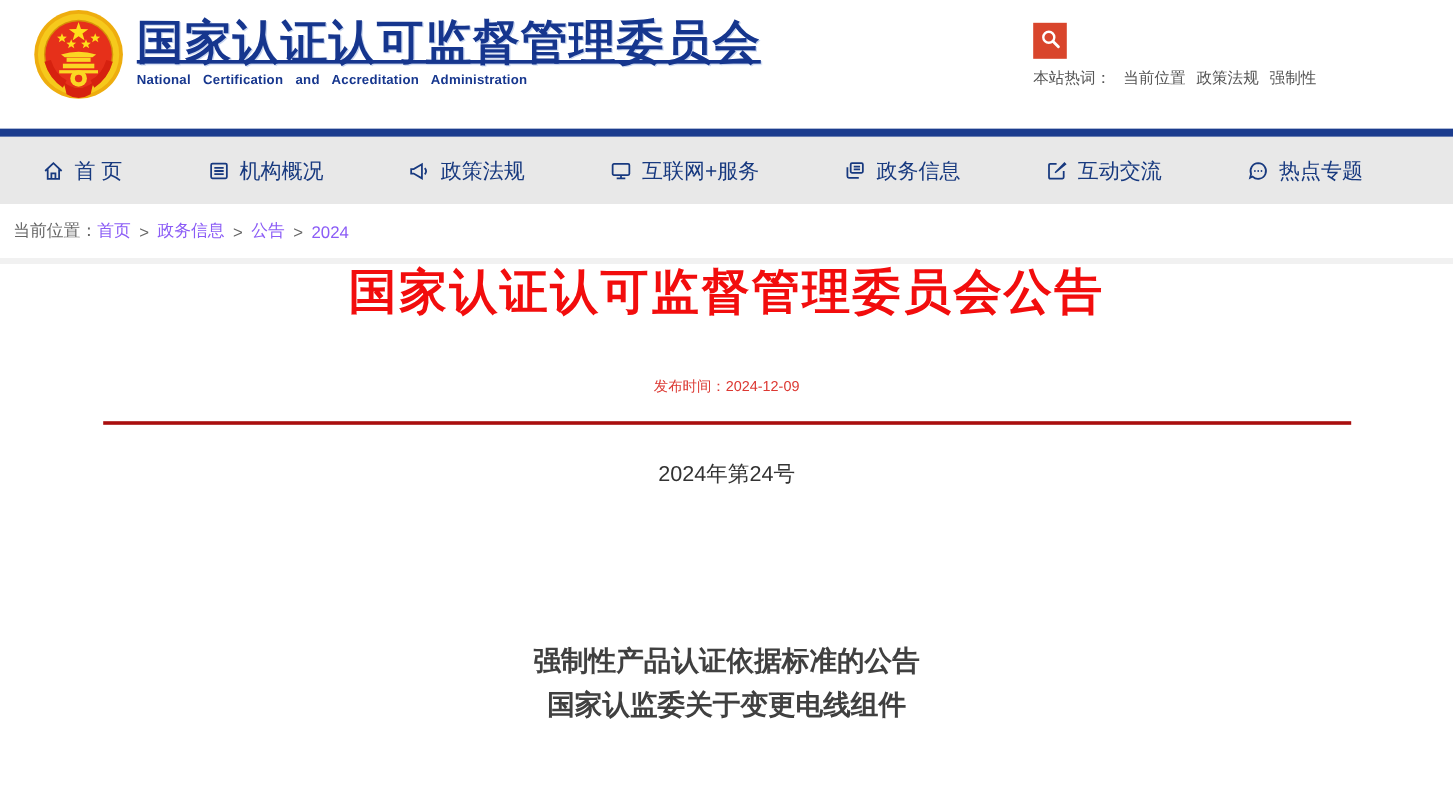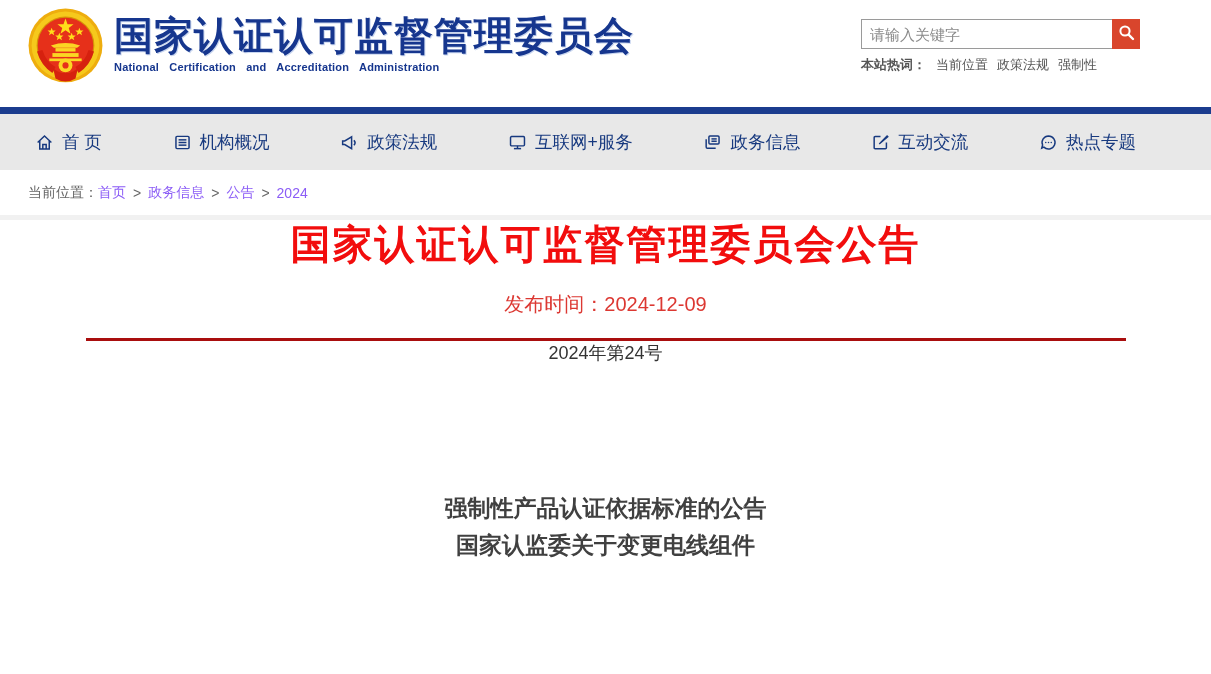--- a/index.html
+++ b/index.html
@@ -5,57 +5,57 @@
   * { margin:0; padding:0; box-sizing:border-box; }
   html,body { width:1211px; height:674px; background:#ffffff; overflow:hidden;
     font-family:"Liberation Sans","DejaVu Sans",sans-serif; }
 
   
   .header { position:relative; height:107px; background:#ffffff; }
   .brand { position:absolute; left:27px; top:6px; display:flex; align-items:flex-start; }
   .emblem { width:77px; height:88px; }
   .brand-text { margin-left:10px; padding-top:8px; }
   .brand-zh { font-size:39px; font-weight:bold; color:#16368e; letter-spacing:1px;
-    text-shadow:1px 1px 0 #c9d6ef; line-height:44px; }
+    text-shadow:1px 1px 0 #c9d6ef; line-height:44px;text-decoration:underline; }
   .brand-en { font-size:11px; font-weight:bold; color:#16368e; letter-spacing:0.2px;
     word-spacing:7px; margin-top:3px; }
 
   .search-area { position:absolute; right:71px; top:19px; width:279px; }
   .search-row { display:flex; }
   .search-input { width:251px; height:30px; border:1px solid #9a9a9a; border-right:none;
     padding:0 8px; font-size:15px; color:#333; outline:none; }
   .search-input::placeholder { color:#8a8a8a; }
   .search-btn { width:28px; height:30px; background:#d9452c; border:none; cursor:pointer;
     display:flex; align-items:center; justify-content:center; }
   .hotwords { margin-top:7px; font-size:13px; color:#555; display:flex; }
-  .hotwords .hw-label { margin-right:10px;font-weight:bold; }
+  .hotwords .hw-label { margin-right:10px; }
   .hotwords a { color:#555; text-decoration:none; margin-right:9px; }
 
   
   .blue-strip { height:7px; background:#1b3c8e; }
   .nav { height:56px; background:#e8e8e8; display:flex; align-items:center;
     justify-content:space-between; padding:0 75px 0 35px; }
   .nav-item { display:flex; align-items:center; gap:8px; text-decoration:none;
     color:#17397f; font-size:17.5px; cursor:pointer; white-space:nowrap; }
   .nav-item svg { display:block; }
 
   
-  .breadcrumb { height:45px; display:flex; align-items:center; padding-left:28px;
+  .breadcrumb { height:45px; display:flex; align-items:center; padding-left:11px;
     font-size:14px; color:#666; background:#fff; }
   .breadcrumb a { color:#8b5cf6; text-decoration:none; }
   .breadcrumb .sep { margin:0 7px; color:#666; }
   .gray-divider { height:5px; background:#f1f1f1; }
 
   
   .article { text-align:center; }
   .article-title { font-size:40px; font-weight:bold; color:#f20d0d;
     letter-spacing:2px; line-height:49px; }
-  .pub-date { margin-top:22px; font-size:20px; color:#dc3832; }
+  .pub-date { margin-top:45px; font-size:12px; color:#dc3832; }
   .red-rule { margin:20px auto 0 auto; width:1040px; height:3px; background:#a90e0e; }
-  .doc-number { font-size:18px; color:#333; }
+  .doc-number { margin-top:29px; font-size:18px; color:#333; }
   .article-subtitle { margin-top:125px; font-size:23px; font-weight:bold; color:#404040;
     line-height:37px; }
 </style>
 </head>
 <body>
 
 <div class="header">
   <a class="brand">
     <span>
       <svg class="emblem" viewBox="0 0 100 112" xmlns="http://www.w3.org/2000/svg">
@@ -80,21 +80,20 @@
       </svg>
     </span>
     <span class="brand-text">
       <div class="brand-zh">国家认证认可监督管理委员会</div>
       <div class="brand-en">National Certification and Accreditation Administration</div>
     </span>
   </a>
 
   <div class="search-area">
     <div class="search-row">
-      <input class="search-input" type="text" placeholder="请输入关键字" style="">
       <button class="search-btn">
         <span>
           <svg width="17" height="17" viewBox="0 0 17 17">
             <circle cx="7" cy="7" r="4.6" fill="none" stroke="#ffffff" stroke-width="2"></circle>
             <line x1="10.6" y1="10.6" x2="15" y2="15" stroke="#ffffff" stroke-width="2.4" stroke-linecap="round"></line>
           </svg>
         </span>
       </button>
     </div>
     <div class="hotwords">

